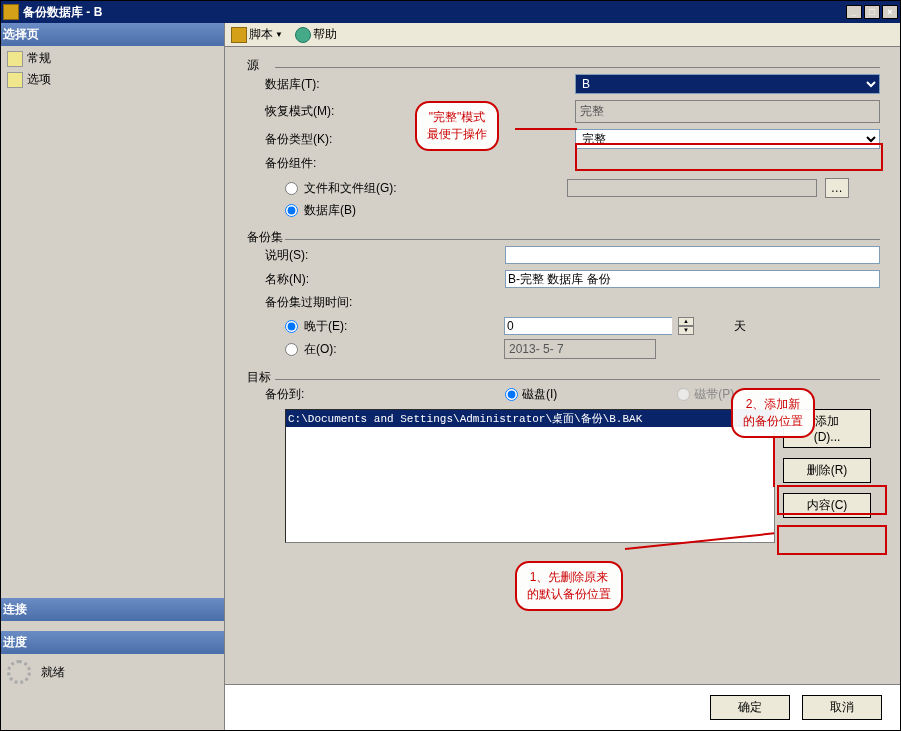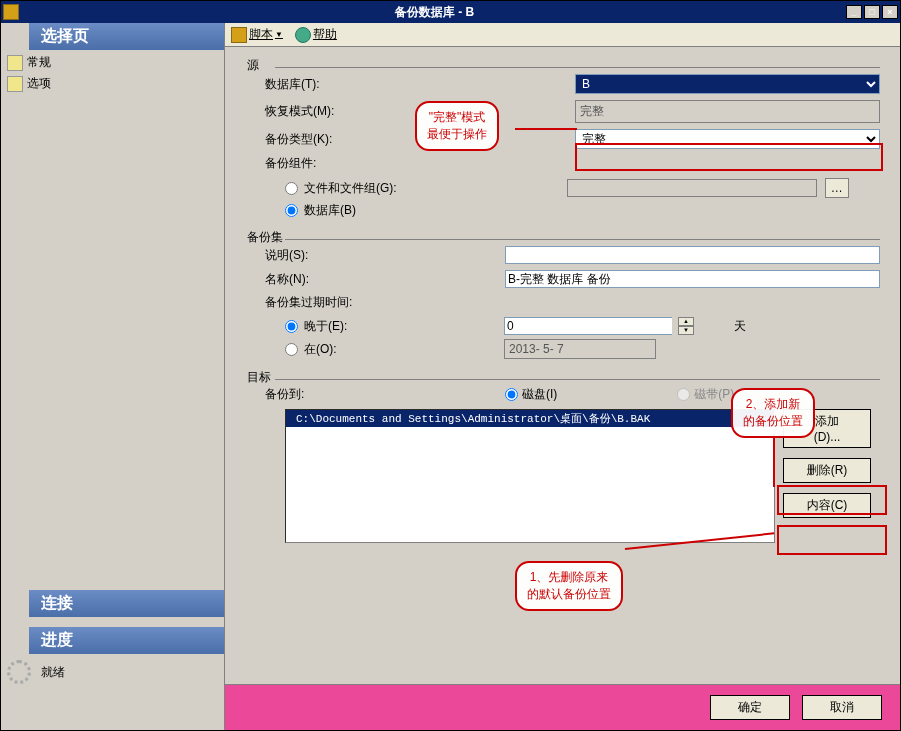--- a/index.html
+++ b/index.html
@@ -1,38 +1,38 @@
 <!DOCTYPE html>
 <html><head>
 <meta charset="utf-8">
 <style>
 * { box-sizing: border-box; margin: 0; padding: 0; }
 body { font-family: "Microsoft YaHei", SimSun, Tahoma, sans-serif; font-size: 12px; background: #fff; }
 .window { width: 901px; height: 731px; border: 1px solid #000; background: #d4d0c8; position: relative; }
 .titlebar { height: 22px; background: linear-gradient(#0a246a, #0a246a); color: #fff; display: flex; align-items: center; padding: 0 2px; }
 .titlebar .icon { width: 16px; height: 16px; background: #d4a017; margin-right: 4px; border: 1px solid #8b6914; }
-.titlebar .title { flex: 1; font-weight: bold; font-size: 12px; text-align: center; }
+.titlebar .title { flex: 1; font-weight: bold; font-size: 12px; }
 .winbtns { display: flex; gap: 2px; }
 .winbtn { width: 16px; height: 14px; background: #d4d0c8; border: 1px solid #000; display: flex; align-items: center; justify-content: center; font-size: 9px; font-weight: bold; cursor: pointer; }
 .body { display: flex; height: calc(100% - 22px); }
 .sidebar { width: 224px; background: #d4d0c8; border-right: 1px solid #808080; display: flex; flex-direction: column; }
-.section-hdr { background: linear-gradient(#6b8cc4, #4a6ea9); color: #fff; padding: 3px 12px; font-weight: bold; font-size: 16px; margin-left: 28px; }
+.section-hdr { background: linear-gradient(#6b8cc4, #4a6ea9); color: #fff; padding: 3px 2px; font-weight: bold; font-size: 12px; }
 .sidebar-items { padding: 2px; flex: 0 0 auto; }
 .sidebar-item { display: flex; align-items: center; padding: 2px 4px; cursor: pointer; }
 .sidebar-item .icon { width: 16px; height: 16px; margin-right: 4px; background: #f0e68c; border: 1px solid #999; }
 .spacer { flex: 1; }
 .conn-section { padding: 6px; }
 .conn-section .row { margin-bottom: 2px; }
 .link { color: #0000ee; text-decoration: underline; cursor: pointer; }
 .link-icon { width: 16px; height: 14px; display: inline-block; background: #4a8; border: 1px solid #276; vertical-align: middle; margin-right: 4px; }
 .progress-section { padding: 6px; display: flex; align-items: center; }
 .spinner { width: 24px; height: 24px; border: 3px dotted #aaa; border-radius: 50%; margin-right: 10px; }
 .main { flex: 1; background: #d4d0c8; display: flex; flex-direction: column; position: relative; }
 .toolbar { height: 24px; display: flex; align-items: center; padding: 2px 6px; border-bottom: 1px solid #808080; background: #ece9d8; }
-.toolbar .tbtn { display: flex; align-items: center; margin-right: 12px; cursor: pointer; text-decoration: underline; }
+.toolbar .tbtn { display: flex; align-items: center; margin-right: 12px; cursor: pointer; }
 .toolbar .tbtn .icon { width: 16px; height: 16px; margin-right: 2px; }
 .script-icon { background: #d4a017; border: 1px solid #8b6914; }
 .help-icon { background: #4a8; border: 1px solid #276; border-radius: 50%; }
 .dropdown-arrow { margin-left: 2px; font-size: 8px; }
 .content { flex: 1; padding: 10px 20px; overflow: auto; }
 .group { margin-bottom: 10px; }
 .group-label { display: inline-block; background: #d4d0c8; padding: 0 2px; position: relative; z-index: 1; }
 .group-line { border-top: 1px solid #808080; margin-top: -7px; margin-left: 30px; }
 .form-row { display: flex; align-items: center; margin: 6px 0 6px 20px; }
 .form-label { width: 110px; }
@@ -44,24 +44,24 @@
 select.dark { background: #0a246a; color: #fff; }
 .readonly-box { background: #d4d0c8; border: 1px solid #808080; padding: 2px 4px; color: #555; }
 .wide { flex: 1; }
 .btn { background: #ece9d8; border: 1px solid #000; padding: 3px 18px; cursor: pointer; font-size: 12px; }
 .ellipsis-btn { width: 24px; height: 20px; background: #ece9d8; border: 1px solid #808080; cursor: pointer; display: flex; align-items: center; justify-content: center; }
 .number-input { width: 190px; display: flex; }
 .number-input input { flex: 1; border-right: none; }
 .number-input .spin { width: 16px; display: flex; flex-direction: column; }
 .number-input .spin div { height: 9px; background: #ece9d8; border: 1px solid #808080; font-size: 6px; text-align: center; line-height: 7px; cursor: pointer; }
 .listbox { background: #fff; border: 1px inset #808080; height: 134px; width: 490px; overflow: auto; }
-.listbox .item { background: #0a246a; color: #fff; padding: 1px 10px; font-family: "Courier New", monospace; font-size: 11px; }
+.listbox .item { background: #0a246a; color: #fff; padding: 1px 2px; font-family: "Courier New", monospace; font-size: 11px; }
 .dest-btns { display: flex; flex-direction: column; gap: 10px; margin-left: 8px; }
 .dest-btns .btn { width: 88px; }
-.bottom-bar { border-top: 1px solid #808080; padding: 10px 18px; display: flex; justify-content: flex-end; gap: 12px; background: #ec4899; }
+.bottom-bar { border-top: 1px solid #808080; padding: 10px 18px; display: flex; justify-content: flex-end; gap: 12px; background: #ffffff; }
 .bottom-bar .btn { width: 80px; }
 .annotation { position: absolute; border: 2px solid #cc0000; border-radius: 14px; background: rgba(255,255,255,0.95); color: #cc0000; padding: 6px 10px; text-align: center; font-size: 12px; line-height: 1.4; z-index: 10; }
 .ann-line { position: absolute; background: #cc0000; z-index: 9; }
 .red-highlight { position: absolute; border: 2px solid #cc0000; z-index: 8; pointer-events: none; }
 </style>
 </head>
 <body>
 
 <div class="window">
   <div class="titlebar">

